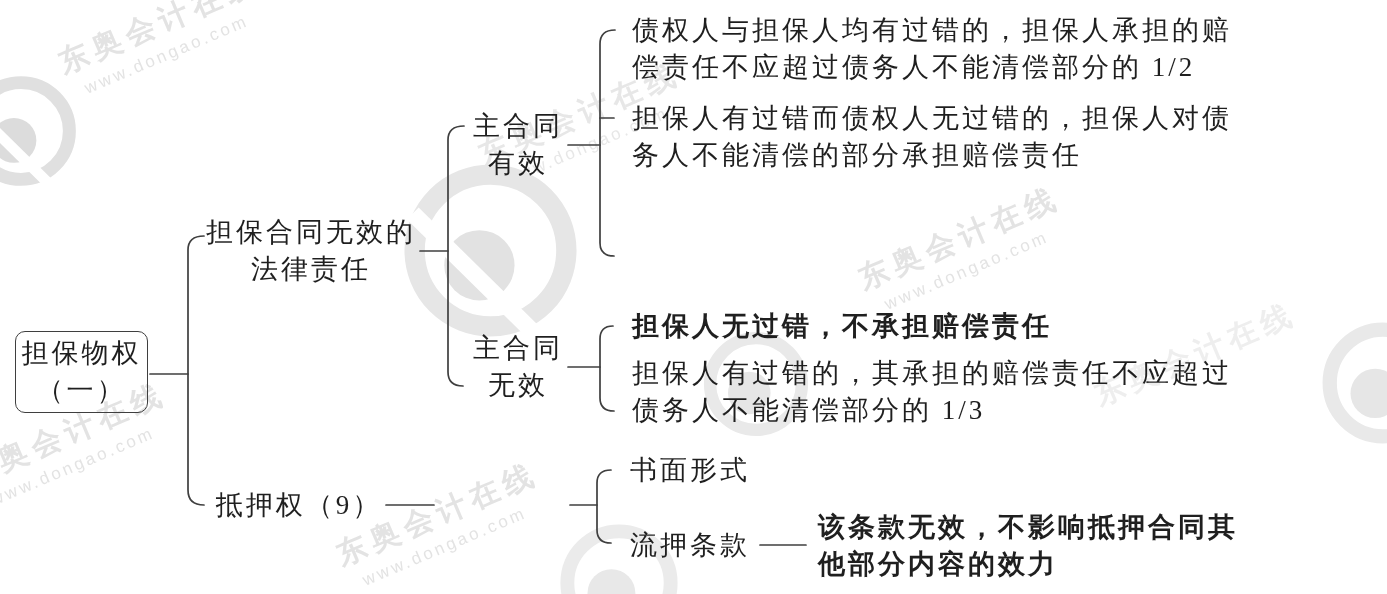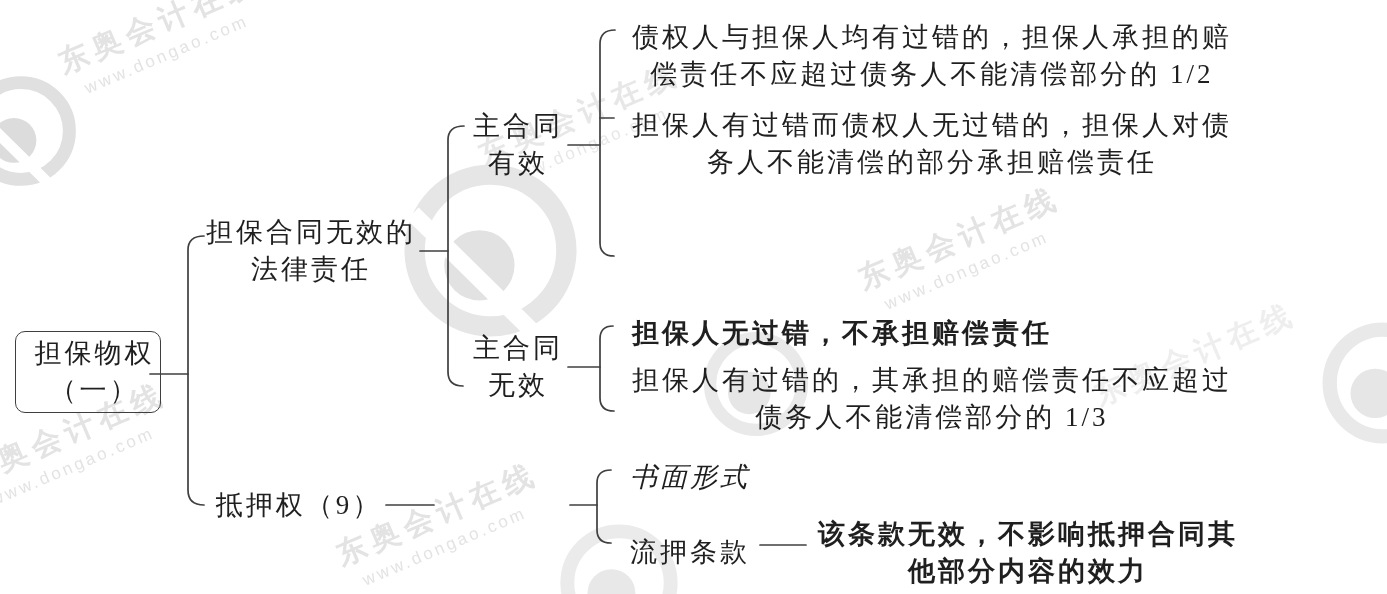--- a/index.html
+++ b/index.html
@@ -13,21 +13,21 @@
   .wm .brand{font-size:30px;font-weight:bold;letter-spacing:6px;white-space:nowrap;
       font-family:"Liberation Sans","DejaVu Sans",sans-serif;}
   .wm .url{font-size:17px;letter-spacing:3px;white-space:nowrap;margin-top:2px;margin-left:14px;
       font-family:"Liberation Sans","DejaVu Sans",sans-serif;}
   .wm-logo{position:absolute;z-index:0;pointer-events:none;}
   
   .wires{position:absolute;left:0;top:0;z-index:1;}
   
   .node{position:absolute;z-index:2;font-size:27px;line-height:37px;letter-spacing:3px;
         text-align:center;white-space:nowrap;}
-  .leaf{text-align:center;margin-top:7px;}
+  .leaf{text-align:left;}
   .rootbox{border:1.5px solid #3f3f3f;border-radius:10px;padding:3px 0;}
 </style>
 </head>
 <body>
 
 <div class="stage">
 
   <div class="wm" style="left:52px;top:46px;">
     <div class="brand">东奥会计在线</div>
     <div class="url">www.dongao.com</div>
@@ -89,21 +89,21 @@
 
     <path d="M568,367 H600"></path>
     <path d="M613,326 Q600,326 600,339 V398 Q600,411 614,411"></path>
 
     <path d="M386,505 H434"></path>
     <path d="M570,505 H597"></path>
     <path d="M611,470 Q597,470 597,483 V530 Q597,543 611,543"></path>
     <path d="M760,545 H806"></path>
   </svg>
 
-  <div class="node rootbox" style="left:15px;top:331px;width:131px;padding-left:13px;">
+  <div class="node rootbox" style="left:15px;top:331px;width:131px;">
     <div>担保物权</div>
     <div>（一）</div>
   </div>
 
   <div class="node" style="left:206px;top:214px;width:210px;">
     <div>担保合同无效的</div>
     <div>法律责任</div>
   </div>
 
   <div class="node" style="left:458px;top:108px;width:120px;">
@@ -136,21 +136,21 @@
   <div class="node leaf" style="left:632px;top:355px;">
     <div>担保人有过错的，其承担的赔偿责任不应超过</div>
     <div>债务人不能清偿部分的 1/3</div>
   </div>
 
   <div class="node" style="left:215px;top:487px;width:168px;">
     <div>抵押权（9）</div>
   </div>
 
 
-  <div class="node leaf" style="left:630px;top:452px;font-style:italic;">
+  <div class="node leaf" style="left:630px;top:452px;">
     <div>书面形式</div>
   </div>
 
   <div class="node leaf" style="left:630px;top:527px;">
     <div>流押条款</div>
   </div>
 
   <div class="node leaf" style="left:818px;top:509px;font-weight:bold;">
     <div>该条款无效，不影响抵押合同其</div>
     <div>他部分内容的效力</div>

